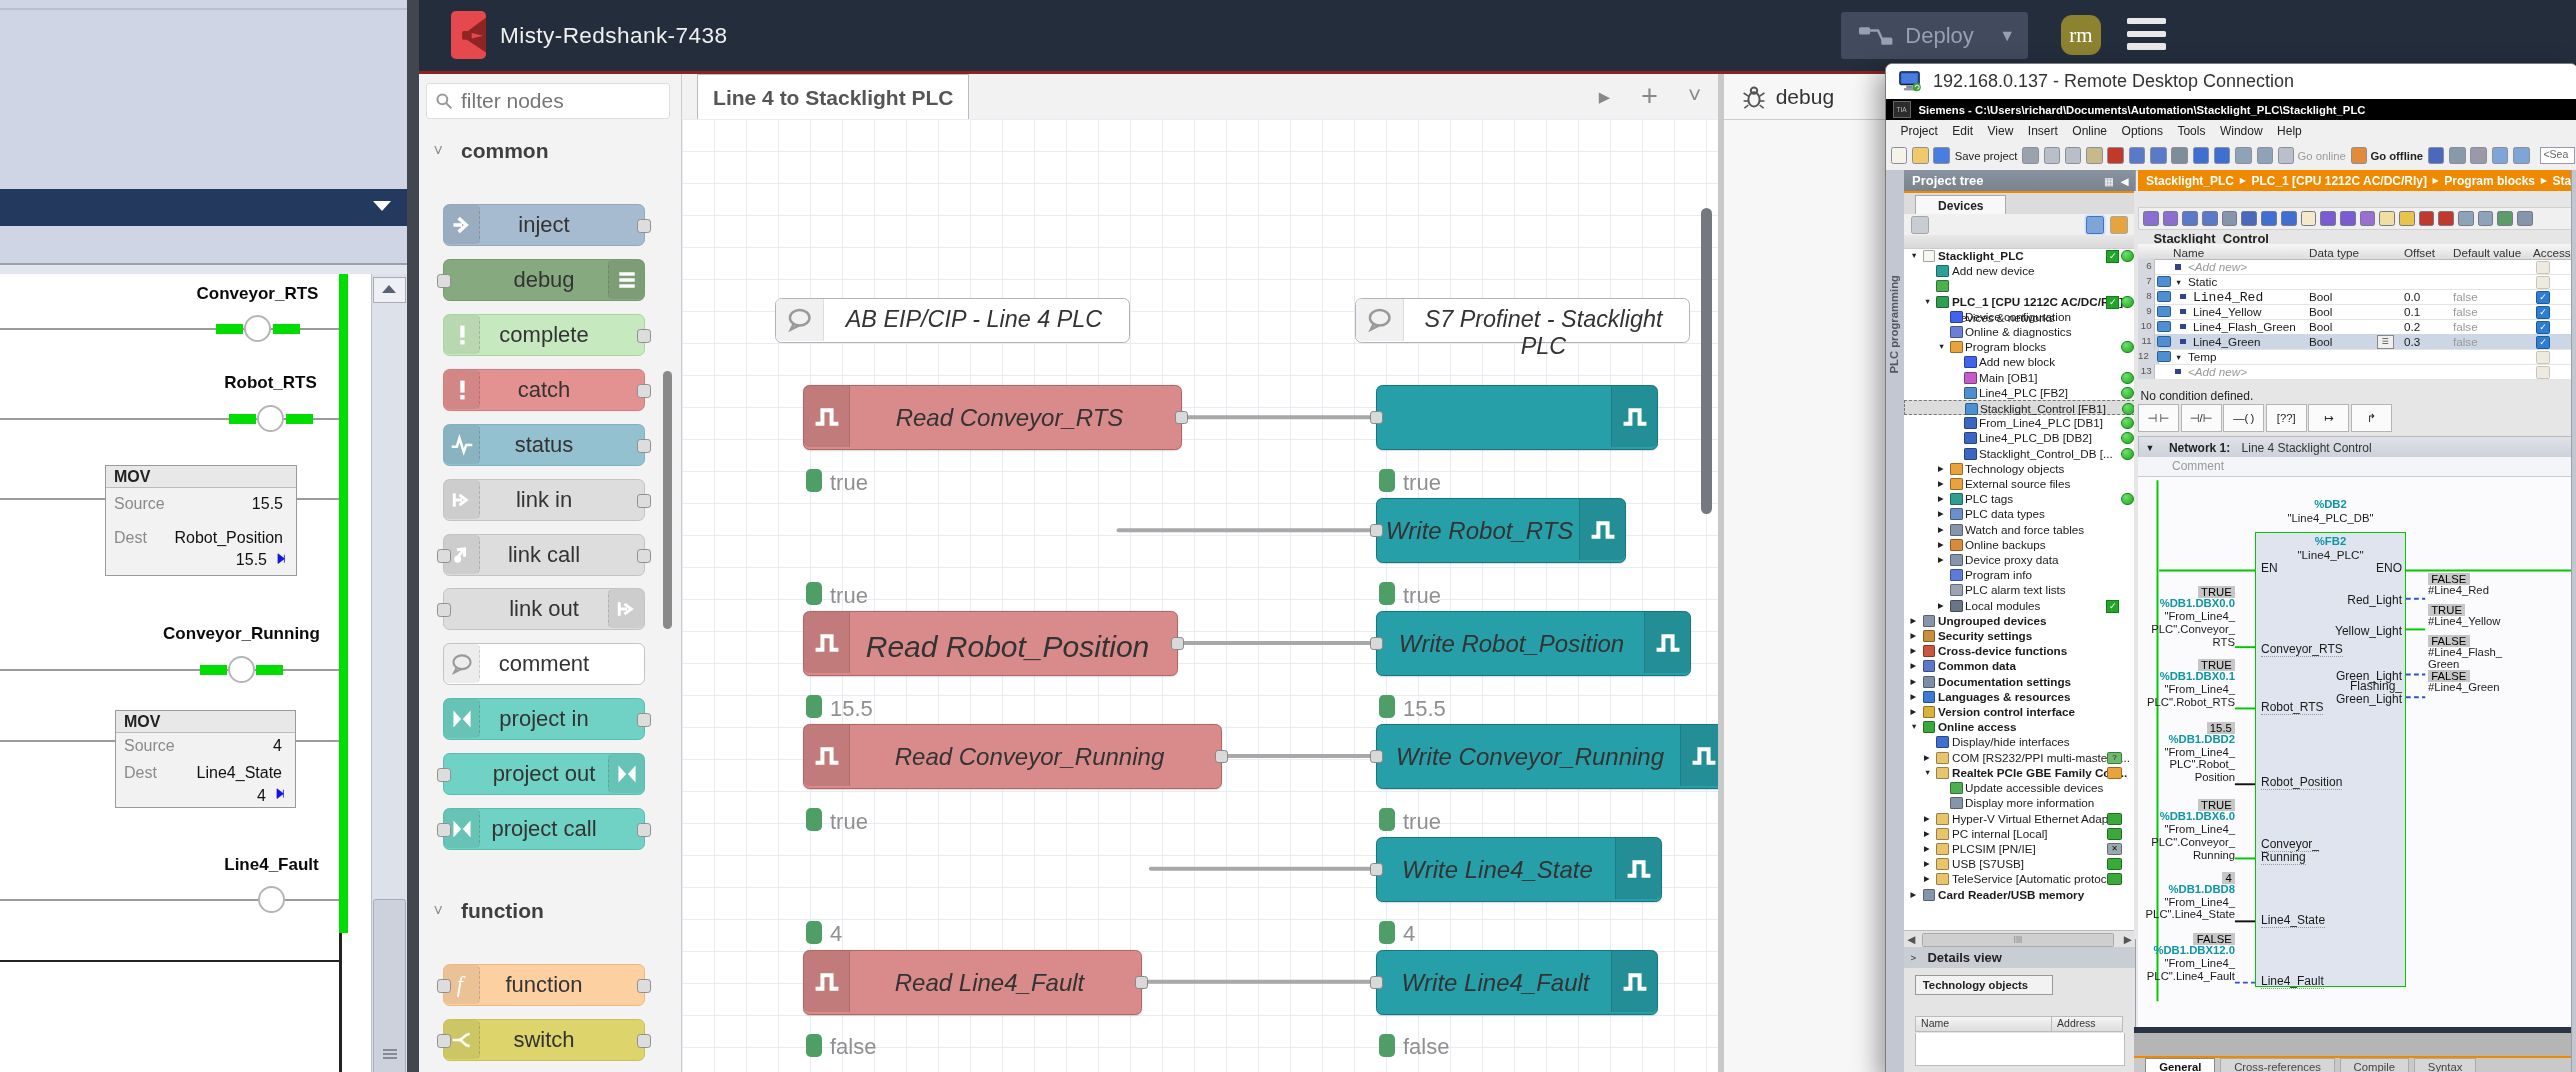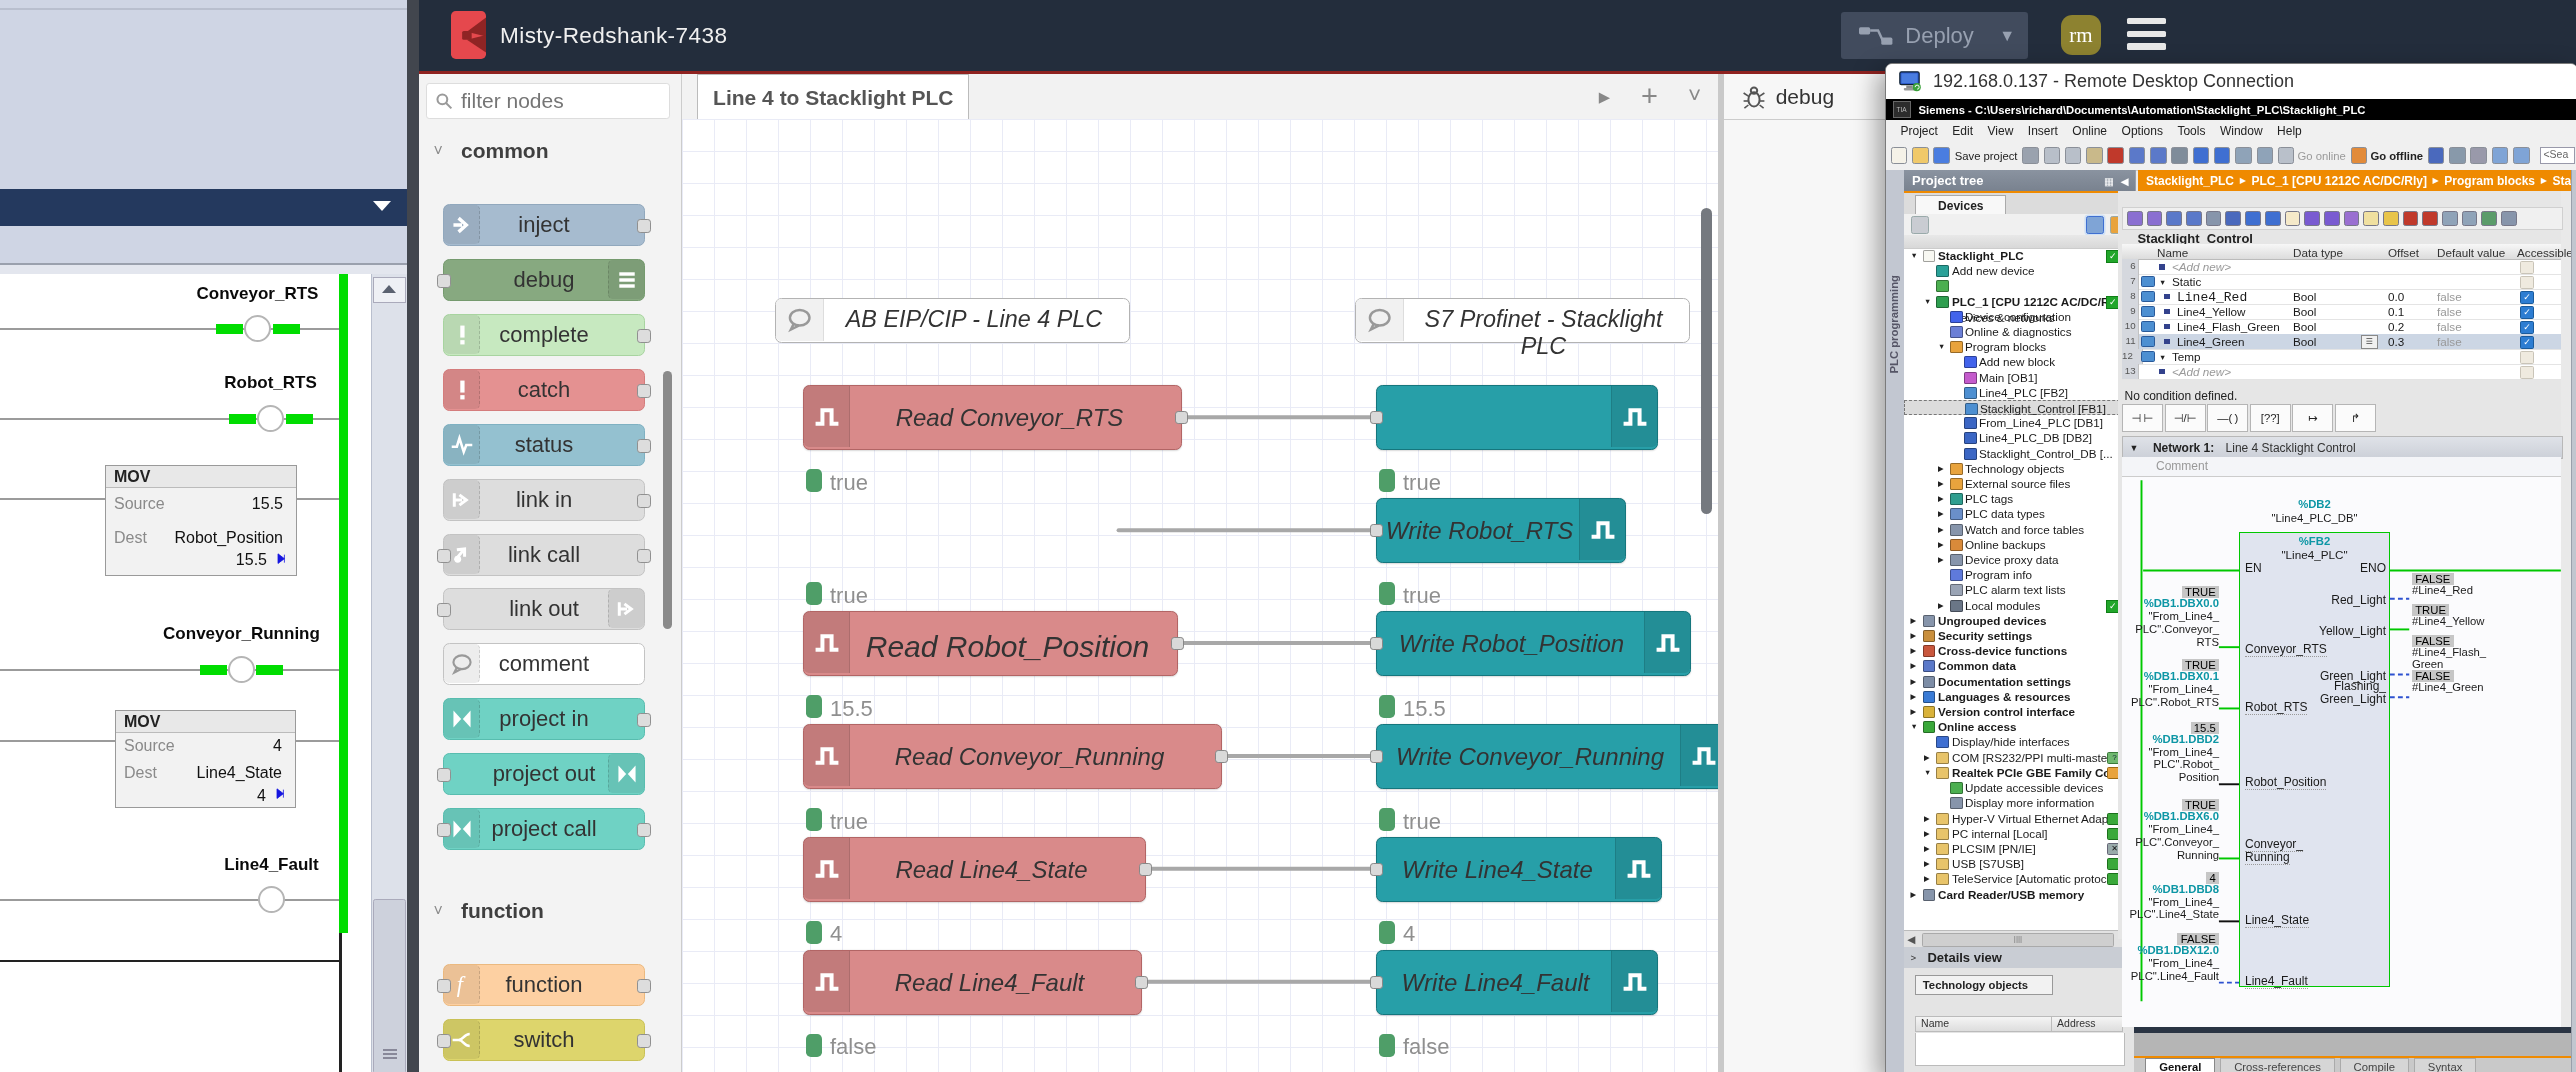--- a/index.html
+++ b/index.html
@@ -393,29 +393,20 @@
               <path d="M4 20h6v-12h8v12h6" fill="none" stroke="#fff" stroke-width="3.5"></path>
             </svg>
           </div>
           <div class="nr-node-label" style="position: absolute; left: 6.5px; top: 18px; width: 293px; text-align: center; font-size: 24px;">Write Conveyor_Running</div>
           <div style="position: absolute; left: -7.3px; top: 25px; width: 13px; height: 13px; background: rgb(217, 217, 217); border: 1.6px solid rgb(136, 136, 136); border-radius: 3.2px; box-sizing: border-box;"></div>
         </div>
         <div style="position: absolute; left: 124px; top: 689px; width: 16px; height: 22.6px; background: rgb(79, 158, 104); border-radius: 4.8px;"></div>
         <div style="position: absolute; left: 148px; top: 690px; font-size: 22px; color: rgb(143, 143, 143);">true</div>
         <div style="position: absolute; left: 697px; top: 689px; width: 16px; height: 22.6px; background: rgb(79, 158, 104); border-radius: 4.8px;"></div>
         <div style="position: absolute; left: 721px; top: 690px; font-size: 22px; color: rgb(143, 143, 143);">true</div>
-        <div style="position: absolute; left: 121px; top: 718px; width: 343px; height: 65px; background: rgb(217, 138, 138); border: 1.6px solid rgb(178, 101, 101); border-radius: 6.5px; box-sizing: border-box; box-shadow: rgba(0, 0, 0, 0.15) 0px 0.8px 1.6px;">
-          <div style="position: absolute; left: 0px; border-right: 0.8px solid rgba(0, 0, 0, 0.12); top: 0px; width: 45px; height: 61px; background: rgba(0, 0, 0, 0.1); display: flex; align-items: center; justify-content: center; border-radius: 4.8px 0px 0px 4.8px;">
-            <svg width="32" height="32" viewBox="0 0 28 28">
-              <path d="M4 20h6v-12h8v12h6" fill="none" stroke="#fff" stroke-width="3.5"></path>
-            </svg>
-          </div>
-          <div class="nr-node-label" style="position: absolute; left: 45px; top: 18px; width: 285px; text-align: center; font-size: 24px;">Read Line4_State</div>
-          <div style="position: absolute; right: -7.3px; top: 25px; width: 13px; height: 13px; background: rgb(217, 217, 217); border: 1.6px solid rgb(136, 136, 136); border-radius: 3.2px; box-sizing: border-box;"></div>
-        </div>
         <div style="position: absolute; left: 694px; top: 718px; width: 286px; height: 65px; background: rgb(39, 159, 168); border: 1.6px solid rgb(21, 118, 125); border-radius: 6.5px; box-sizing: border-box; box-shadow: rgba(0, 0, 0, 0.15) 0px 0.8px 1.6px;">
           <div style="position: absolute; right: 0px; border-left: 0.8px solid rgba(0, 0, 0, 0.12); top: 0px; width: 45px; height: 61px; background: rgba(0, 0, 0, 0.1); display: flex; align-items: center; justify-content: center; border-radius: 0px 4.8px 4.8px 0px;">
             <svg width="32" height="32" viewBox="0 0 28 28">
               <path d="M4 20h6v-12h8v12h6" fill="none" stroke="#fff" stroke-width="3.5"></path>
             </svg>
           </div>
           <div class="nr-node-label" style="position: absolute; left: 6.5px; top: 18px; width: 228px; text-align: center; font-size: 24px;">Write Line4_State</div>
           <div style="position: absolute; left: -7.3px; top: 25px; width: 13px; height: 13px; background: rgb(217, 217, 217); border: 1.6px solid rgb(136, 136, 136); border-radius: 3.2px; box-sizing: border-box;"></div>
         </div>
         <div style="position: absolute; left: 124px; top: 802px; width: 16px; height: 22.6px; background: rgb(79, 158, 104); border-radius: 4.8px;"></div>
@@ -794,21 +785,21 @@
       <div class="abs" style="left:0;top:798px;width:231px;height:105px;background:#e4e4e4;">
         <span style="position:absolute;left:11.3px;top:6.5px;width:129px;height:18px;background:#f2f2f2;border:0.8px solid #999;display:flex;align-items:center;padding-left:6.5px;font-size:11.3px;font-weight:bold;color:#222;">Technology objects</span>
         <div id="details-cols" style="position:absolute;left:11.3px;top:48px;width:215px;height:16px;display:flex;">
             <div style="width: 137px; height: 16px; background: linear-gradient(rgb(245, 245, 245), rgb(221, 221, 221)); border: 0.8px solid rgb(187, 187, 187); font-size: 10.5px; color: rgb(51, 51, 51); padding-left: 4.8px; box-sizing: border-box;">Name</div>
             <div style="width: 71px; height: 16px; background: linear-gradient(rgb(245, 245, 245), rgb(221, 221, 221)); border-top: 0.8px solid rgb(187, 187, 187); border-right: 0.8px solid rgb(187, 187, 187); border-bottom: 0.8px solid rgb(187, 187, 187); border-image: initial; border-left: none; font-size: 10.5px; color: rgb(51, 51, 51); padding-left: 4.8px; box-sizing: border-box;">Address</div>
           </div>
         <div style="position:absolute;left:11.3px;top:65px;width:208px;height:32px;background:#fff;border:0.8px solid #bbb;border-top:none;"></div>
       </div>
     </div>
 
-    <div id="tia-editor" class="abs" style="left:232px;top:127px;width:443px;height:748px;background:#e6e6e6;">
+    <div id="tia-editor" class="abs" style="left:248px;top:127px;width:443px;height:748px;background:#e6e6e6;">
       <div id="editor-toolbar" class="abs" style="left:4px;top:16px;width:439px;height:21px;background:#f0f0f0;border:0.8px solid #d0d0d0;display:flex;align-items:center;">
           <div style="position: relative; display: inline-block; width: 13.7px; height: 13.7px; margin-left: 4px; background: rgb(138, 111, 209); border: 0.8px solid rgb(119, 119, 136); border-radius: 2.4px; flex: 0 0 auto;"></div>
           <div style="position: relative; display: inline-block; width: 13.7px; height: 13.7px; margin-left: 4px; background: rgb(138, 111, 209); border: 0.8px solid rgb(119, 119, 136); border-radius: 2.4px; flex: 0 0 auto;"></div>
           <div style="position: relative; display: inline-block; width: 13.7px; height: 13.7px; margin-left: 4px; background: rgb(91, 121, 201); border: 0.8px solid rgb(119, 119, 136); border-radius: 2.4px; flex: 0 0 auto;"></div>
           <div style="position: relative; display: inline-block; width: 13.7px; height: 13.7px; margin-left: 4px; background: rgb(91, 121, 201); border: 0.8px solid rgb(119, 119, 136); border-radius: 2.4px; flex: 0 0 auto;"></div>
           <div style="position: relative; display: inline-block; width: 13.7px; height: 13.7px; margin-left: 4px; background: rgb(135, 149, 171); border: 0.8px solid rgb(119, 119, 136); border-radius: 2.4px; flex: 0 0 auto;"></div>
           <div style="position: relative; display: inline-block; width: 13.7px; height: 13.7px; margin-left: 4px; background: rgb(74, 105, 189); border: 0.8px solid rgb(119, 119, 136); border-radius: 2.4px; flex: 0 0 auto;"></div>
           <div style="position: relative; display: inline-block; width: 13.7px; height: 13.7px; margin-left: 4px; background: rgb(63, 111, 209); border: 0.8px solid rgb(119, 119, 136); border-radius: 2.4px; flex: 0 0 auto;"></div>
           <div style="position: relative; display: inline-block; width: 13.7px; height: 13.7px; margin-left: 4px; background: rgb(63, 111, 209); border: 0.8px solid rgb(119, 119, 136); border-radius: 2.4px; flex: 0 0 auto;"></div>
           <div style="position: relative; display: inline-block; width: 13.7px; height: 13.7px; margin-left: 4px; background: rgb(245, 233, 201); border: 0.8px solid rgb(119, 119, 136); border-radius: 2.4px; flex: 0 0 auto;"></div>

